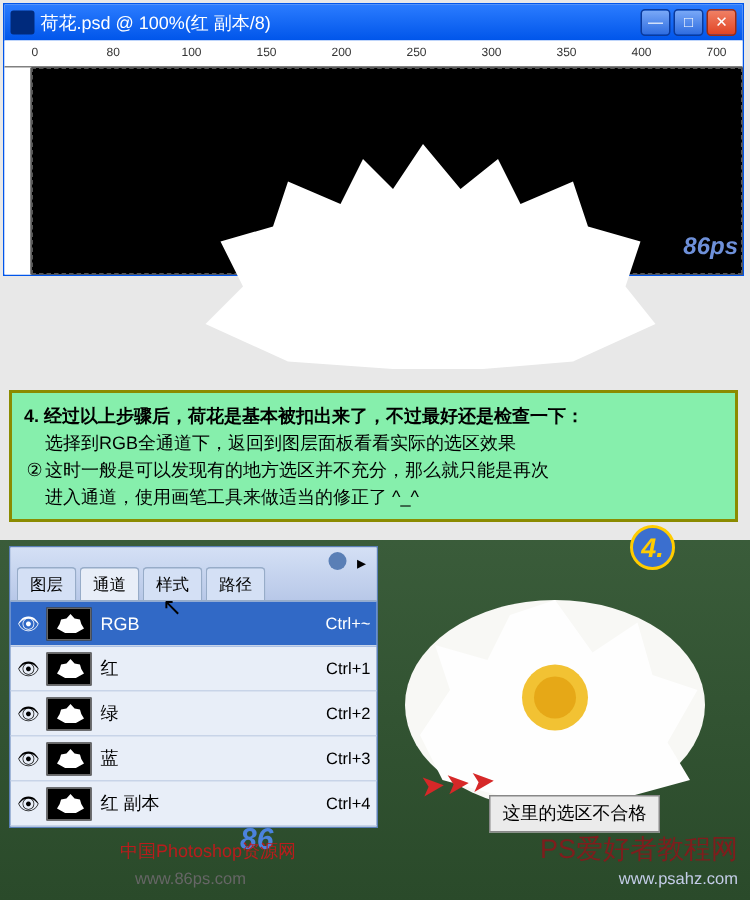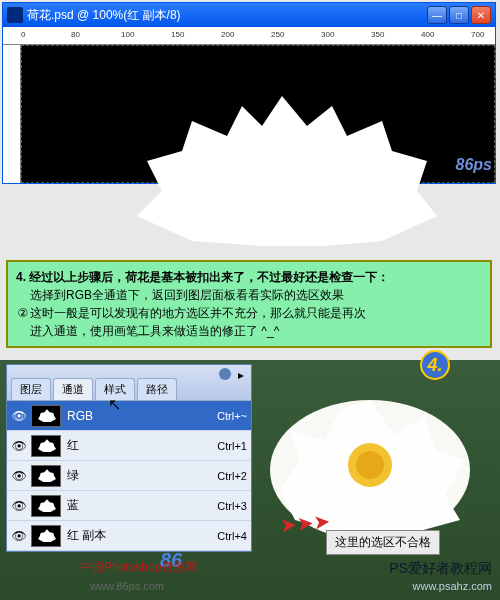--- a/index.html
+++ b/index.html
@@ -45,21 +45,21 @@
 .ch-name { flex: 1; }
 .ch-short { font-size: 11px; }
 
 
 .arrow { position: absolute; bottom: 65px; right: 170px; color: #d62828; font-size: 20px; transform: rotate(-5deg); }
 .sel-label { position: absolute; bottom: 45px; right: 60px; background: #ebebeb; border: 1px solid #888; padding: 3px 8px; font-size: 12px; }
 
 
 .footer-cn { position: absolute; bottom: 24px; left: 80px; font-size: 12px; color: #b91c1c; }
 .footer-url { position: absolute; bottom: 8px; left: 90px; font-size: 11px; color: #666; }
-.footer-right1 { position: absolute; bottom: 22px; right: 8px; font-size: 14px; color: #0f172a; }
+.footer-right1 { position: absolute; bottom: 22px; right: 8px; font-size: 18px; color: #7f1d1d; }
 .footer-right2 { position: absolute; bottom: 8px; right: 8px; font-size: 11px; color: #c4cde8; }
 .logo86 { position: absolute; bottom: 28px; left: 160px; font-size: 20px; font-style: italic; font-weight: bold; color: #4b82de; }
 
 .cursor { position: absolute; top: 395px; left: 108px; font-size: 16px; color: #000; pointer-events: none; }
 </style>
 </head>
 <body>
 
 <div class="doc-window">
   <div class="doc-titlebar">

